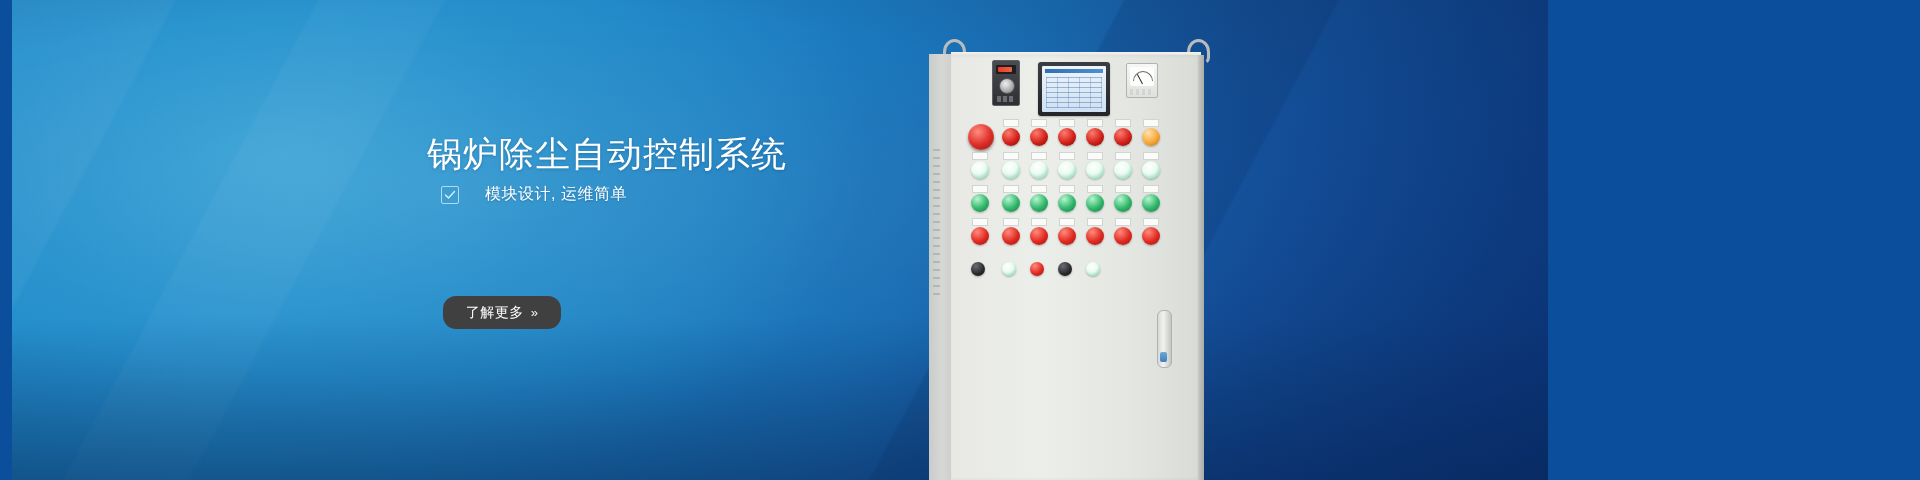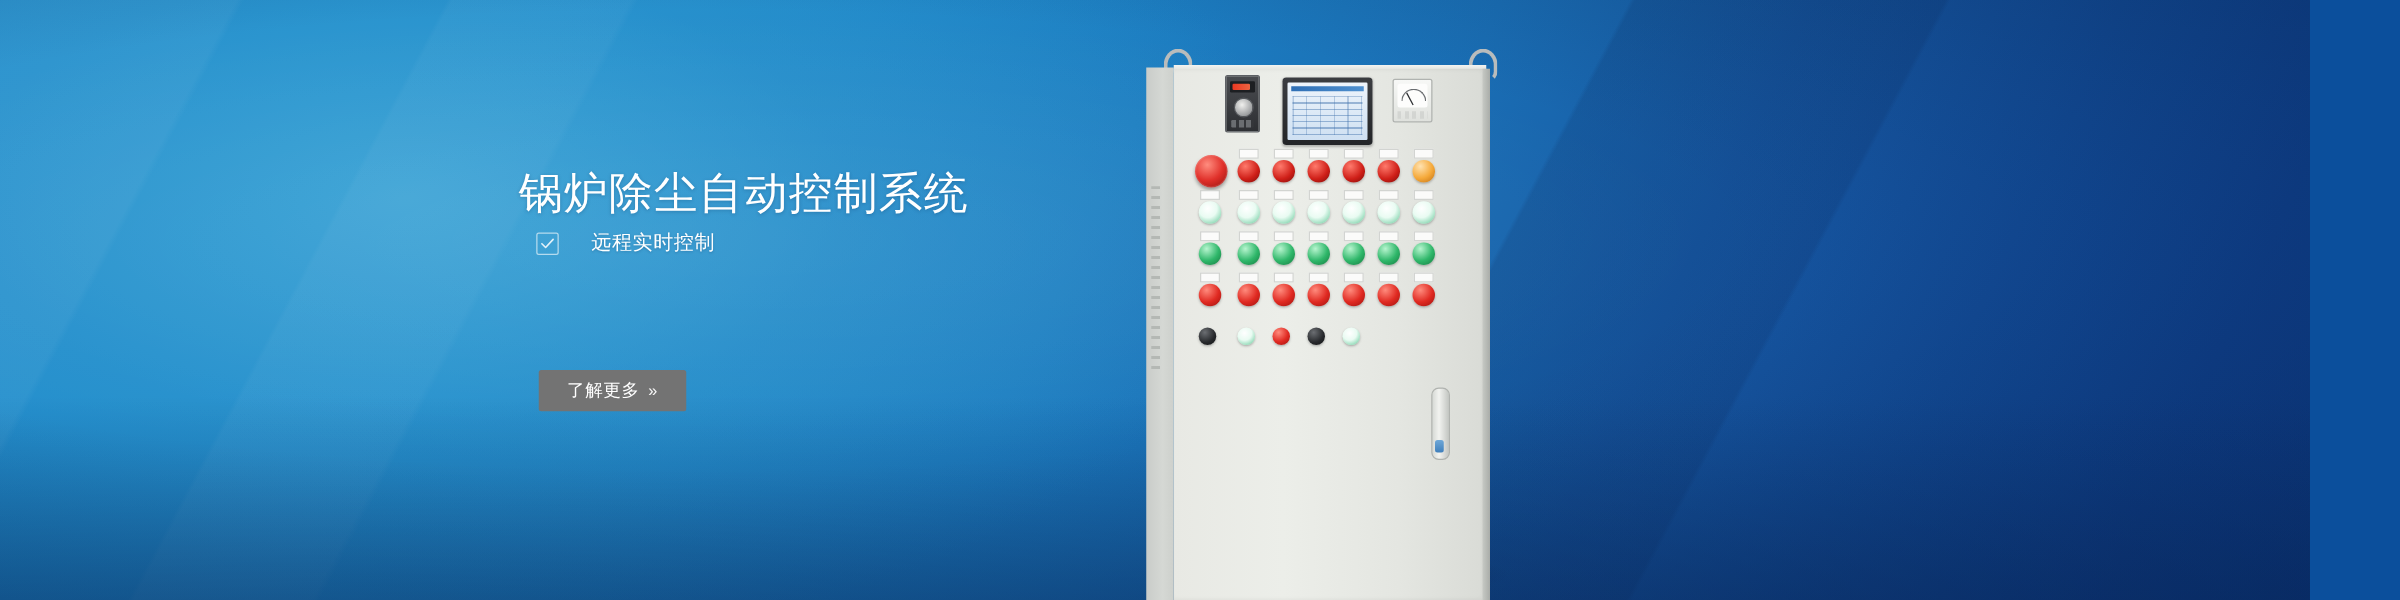--- a/index.html
+++ b/index.html
@@ -2,25 +2,26 @@
 <html><head>
 <meta charset="utf-8">
 <style>
   html, body {
     margin: 0;
     padding: 0;
     background: #0b4f9c;
   }
   .banner {
     position: relative;
-    width: 1848px;
+    width: 1536px;
     height: 480px;
     overflow: hidden;
     font-family: "Liberation Sans", "DejaVu Sans", sans-serif;
     background: #1a7fc1;
+    margin-left: 12px;
   }
   
   .bg-base {
     position: absolute;
     inset: 0;
     background: linear-gradient(115deg,
         #1f8ccd 0%,
         #1f8ccd 22%,
         #1e86c8 34%,
         #1c7cc0 46%,
@@ -114,23 +115,23 @@
     letter-spacing: 0.5px;
     white-space: nowrap;
     text-shadow: 0 1px 2px rgba(0,30,70,0.25);
   }
   .cta {
     position: absolute;
     top: 296px;
     left: 16px;
     width: 118px;
     height: 33px;
-    background: #737373;
+    background: #404040;
     border: none;
-    border-radius: 2px;
+    border-radius: 13px;
     color: #ffffff;
     font-size: 14px;
     font-family: "Liberation Sans", "DejaVu Sans", sans-serif;
     letter-spacing: 0.5px;
     display: flex;
     align-items: center;
     justify-content: center;
     gap: 7px;
     cursor: pointer;
     padding: 0;
@@ -393,30 +394,30 @@
   <div class="bg-diag"></div>
   <div class="bg-vignette"></div>
   <div class="bg-bottomdark"></div>
 
   <div class="content">
 
     <h1 class="title">锅炉除尘自动控制系统</h1>
 
     <ul class="features">
 
-
-
       <li class="feature">
         <span class="chk">
           <svg width="14" height="14" viewBox="0 0 14 14" aria-hidden="true">
             <polyline points="2.5,7 5.5,10 11.5,3.5" fill="none" stroke="#ffffff" stroke-opacity="0.85" stroke-width="1.3" stroke-linecap="round" stroke-linejoin="round"></polyline>
           </svg>
         </span>
-        <span class="feature-text">远程实时控制</span>
+        <span class="feature-text">模块设计, 运维简单</span>
       </li>
+
+
 
     </ul>
 
     <button class="cta">
       <span>了解更多</span>
       <span class="arrow">»</span>
     </button>
 
   </div>
 

